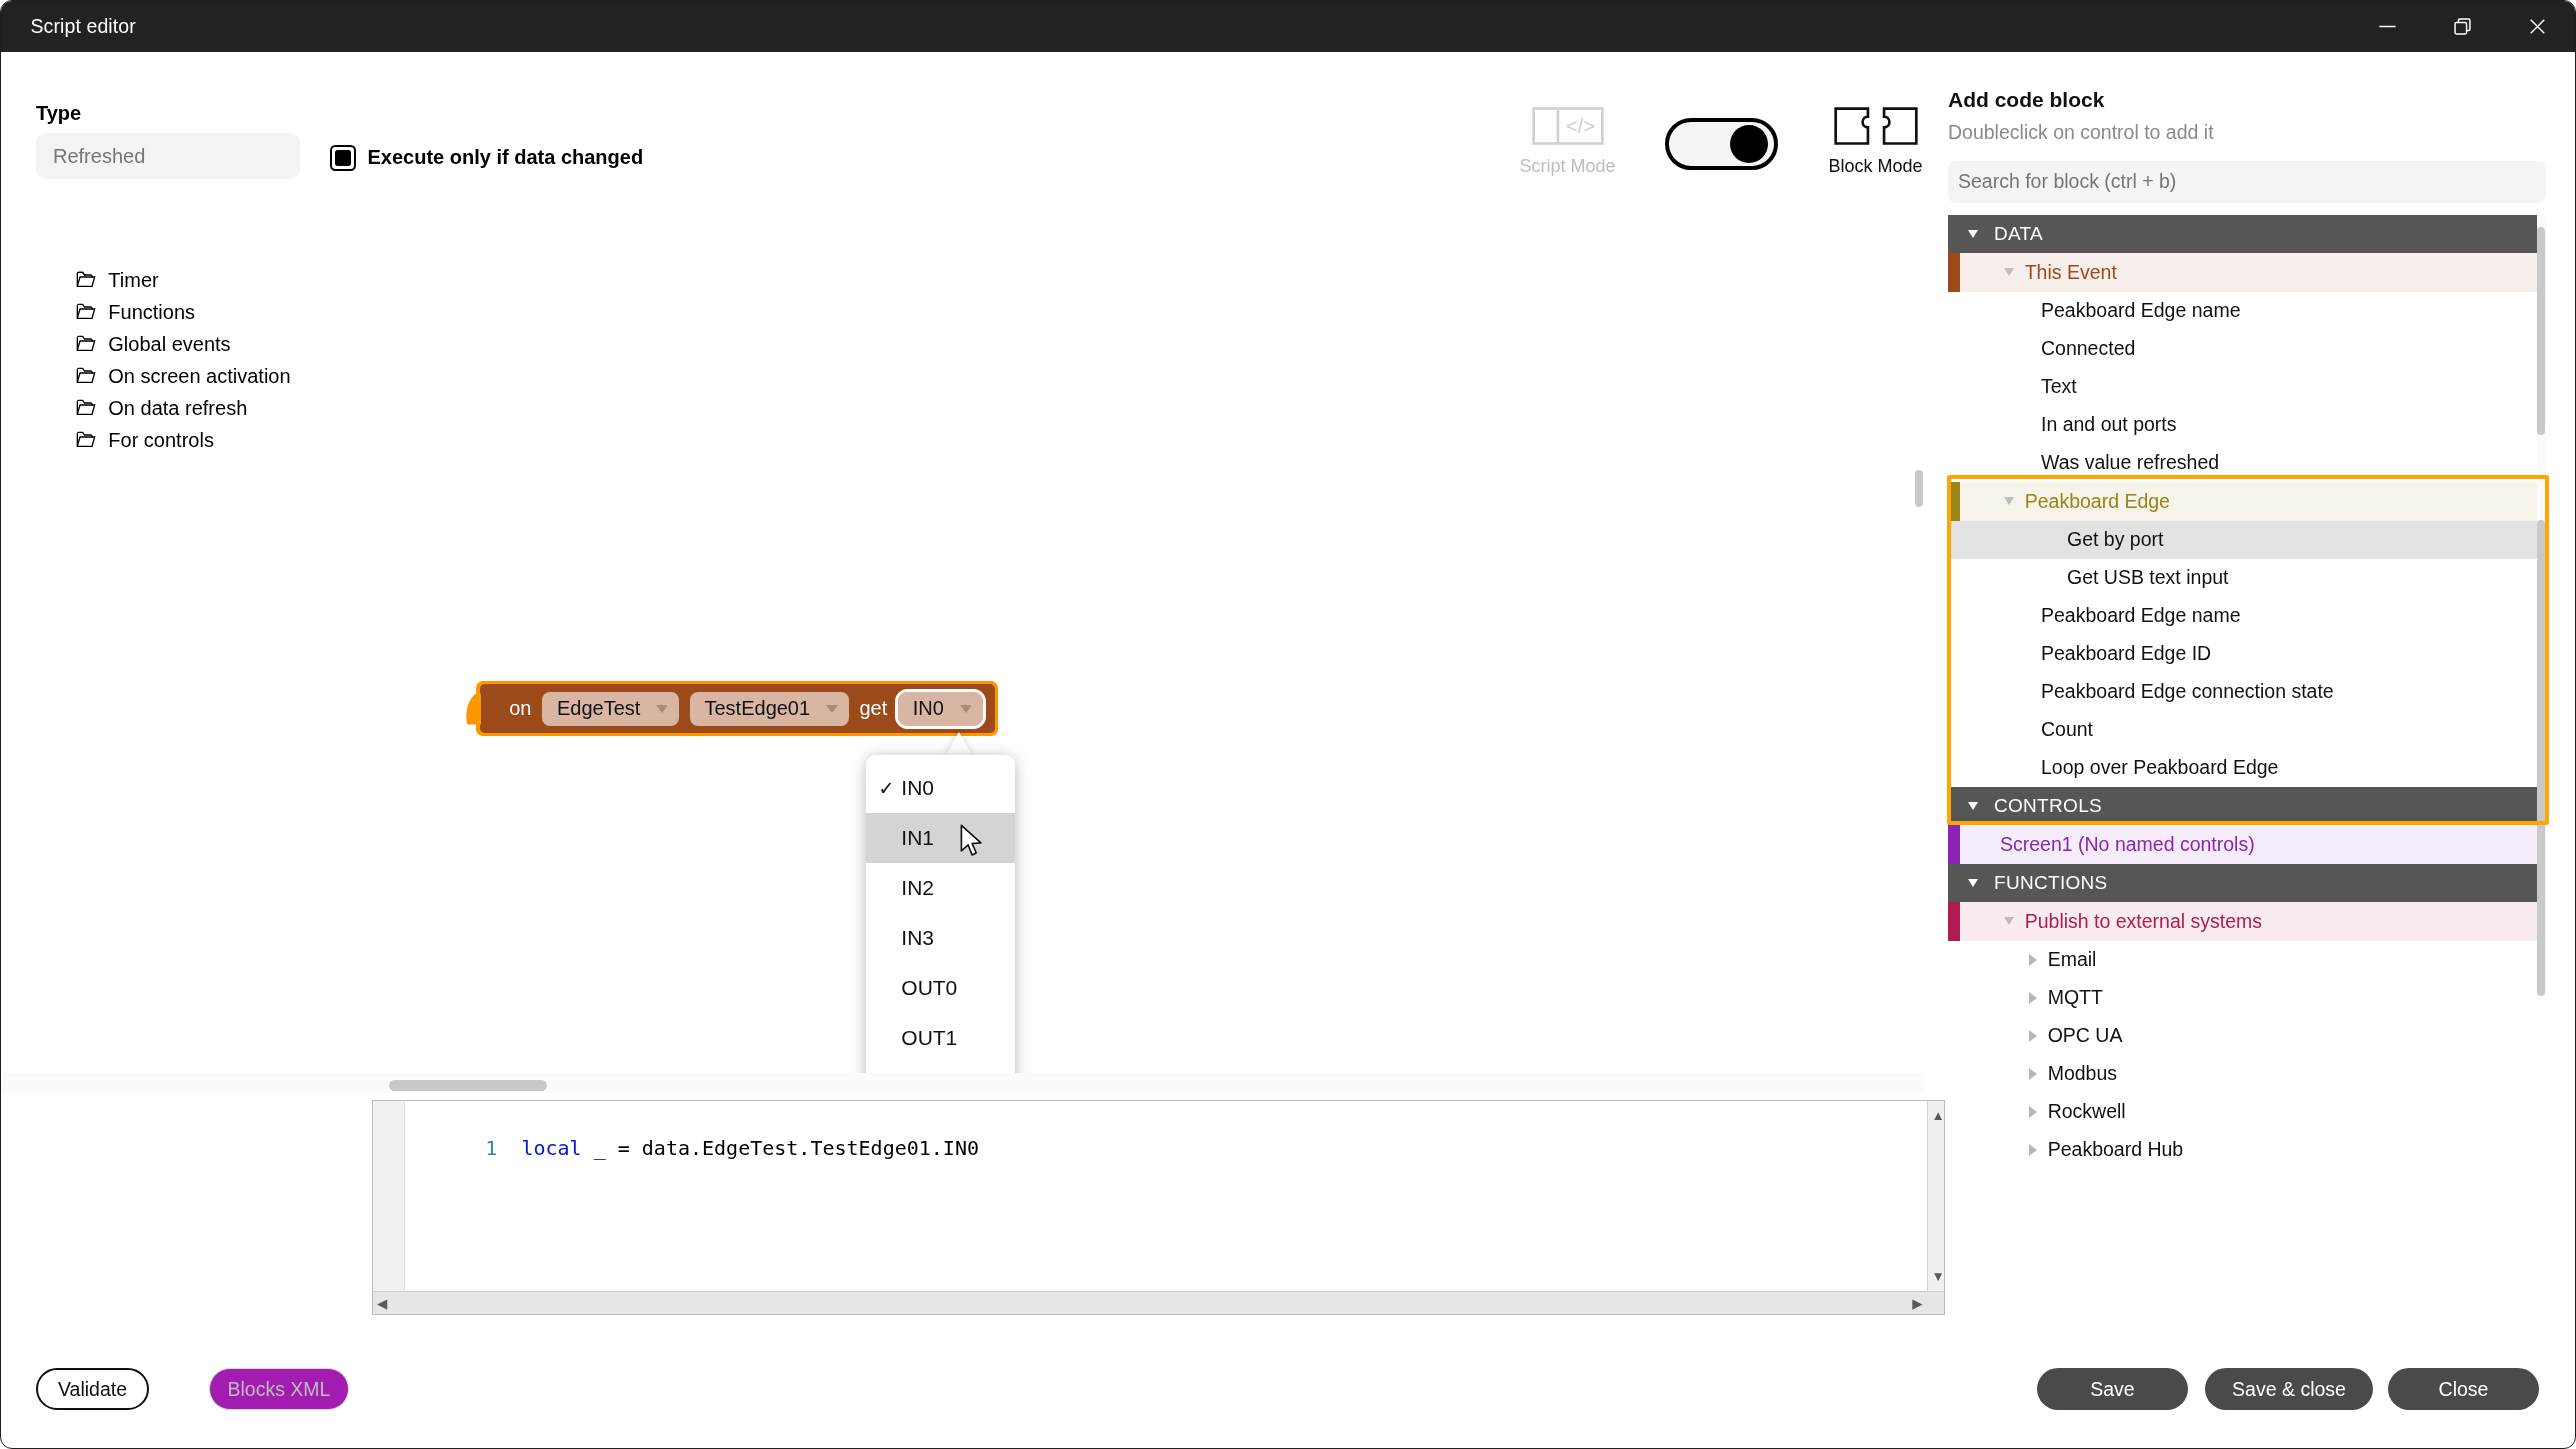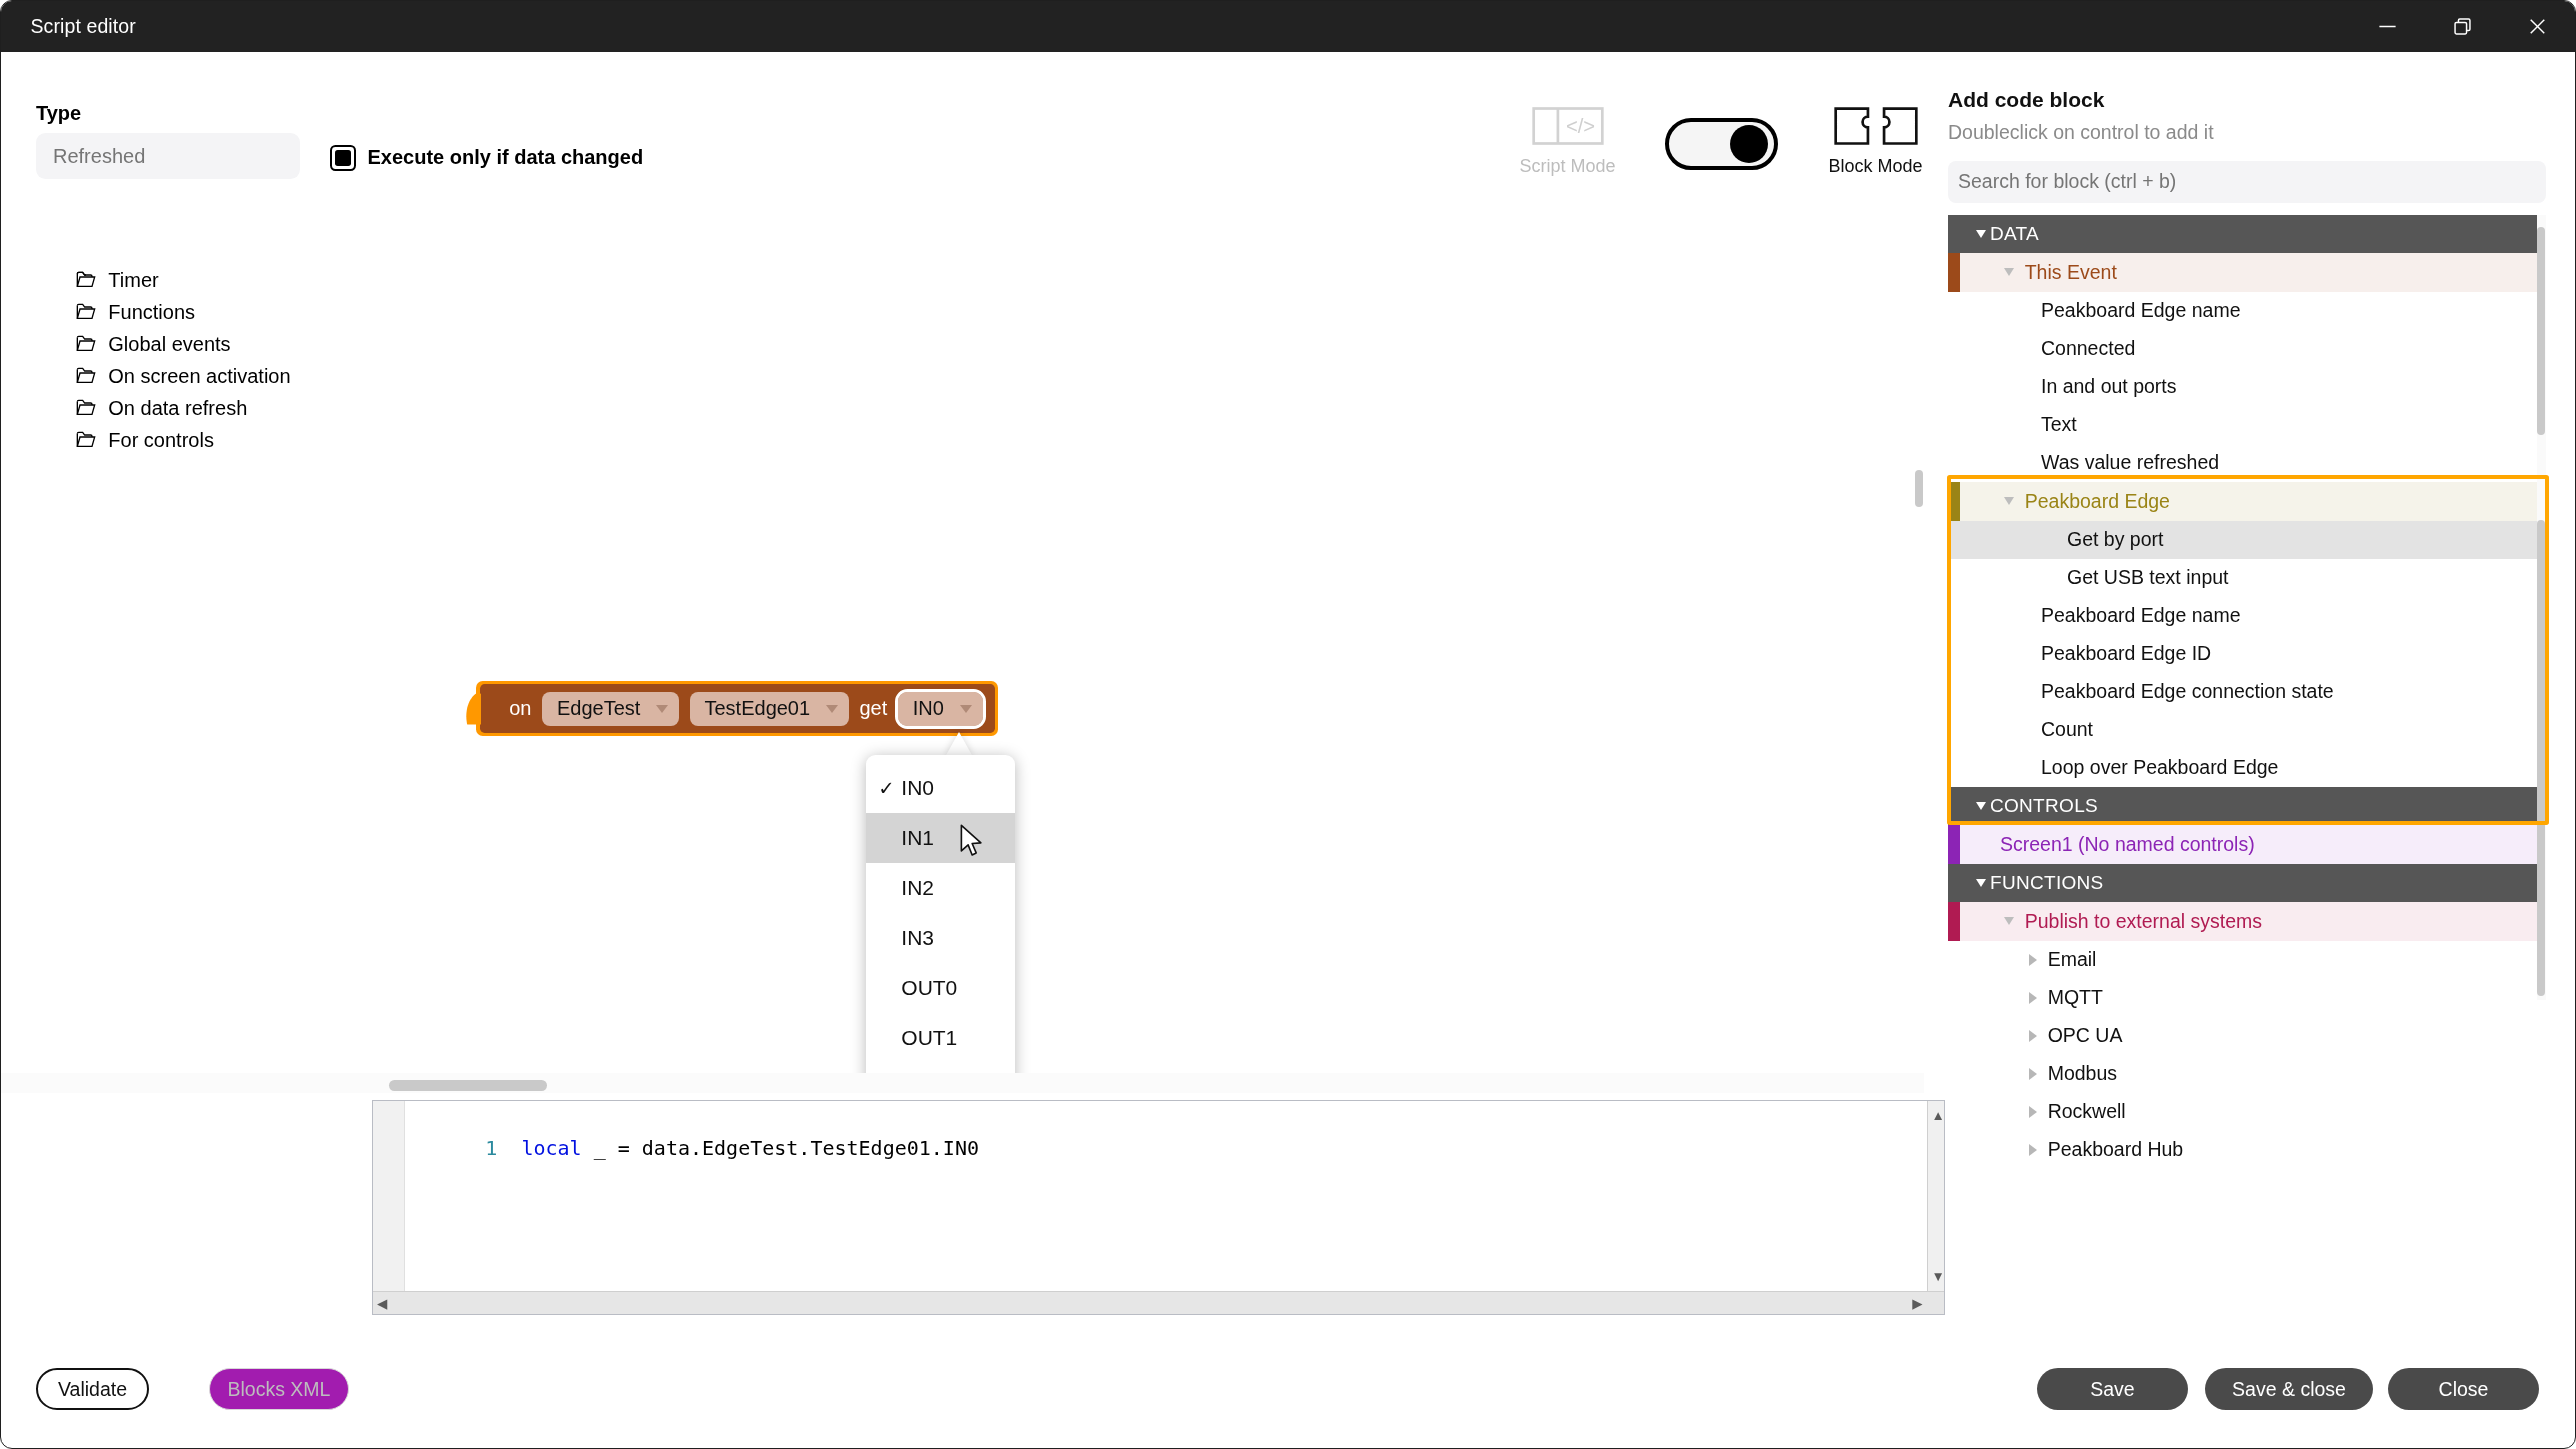--- a/index.html
+++ b/index.html
@@ -160,21 +160,21 @@
   .rp-sub { font-size: 19.5px; color: #8a8a8a; margin-top: 8.7px; }
   .rp-search {
     margin-top: 17px; width: 598px; height: 42px;
     background: #f4f4f6; border: none; border-radius: 8px;
     font-size: 19.5px; color: #9b9b9b; padding-left: 10px;
     font-family: "Liberation Sans", sans-serif;
   }
   .tree { position: relative; margin-top: 12px; width: 598px; }
   .grp-header {
     background: #565656; color: #fff; height: 38px;
-    display: flex; align-items: center; gap: 4px; padding-left: 28px;
+    display: flex; align-items: center; gap: 16px; padding-left: 20px;
     font-size: 19px; letter-spacing: 0.3px;
   }
   .tri-down { width: 0; height: 0; border-left: 5.4px solid transparent; border-right: 5.4px solid transparent; border-top: 8.7px solid #fff; }
   .tri-right-sm { width: 0; height: 0; border-top: 6px solid transparent; border-bottom: 6px solid transparent; border-left: 8.7px solid #b7b7b7; }
   .cat-row {
     height: 39px; display: flex; align-items: center; gap: 10.7px;
     font-size: 19.5px; padding-left: 56px; position: relative;
   }
   .cat-row .bar { position: absolute; left: 0; top: 0; bottom: 0; width: 12px; }
   .leaf {
@@ -420,24 +420,24 @@
         <span class="tri-sm-gray"></span>
         <span style="color:#9c4a1a;">This Event</span>
       </div>
       <div class="leaf">
           <span>Peakboard Edge name</span>
         </div>
       <div class="leaf">
           <span>Connected</span>
         </div>
       <div class="leaf">
+          <span>Text</span>
+        </div>
+      <div class="leaf">
           <span>In and out ports</span>
-        </div>
-      <div class="leaf">
-          <span>Text</span>
         </div>
       <div class="leaf">
           <span>Was value refreshed</span>
         </div>
 
       <div class="cat-row" style="background:#f5f3ea;">
         <span class="bar" style="background:#9a8416;"></span>
         <span class="tri-sm-gray"></span>
         <span style="color:#9a8416;">Peakboard Edge</span>
       </div>

